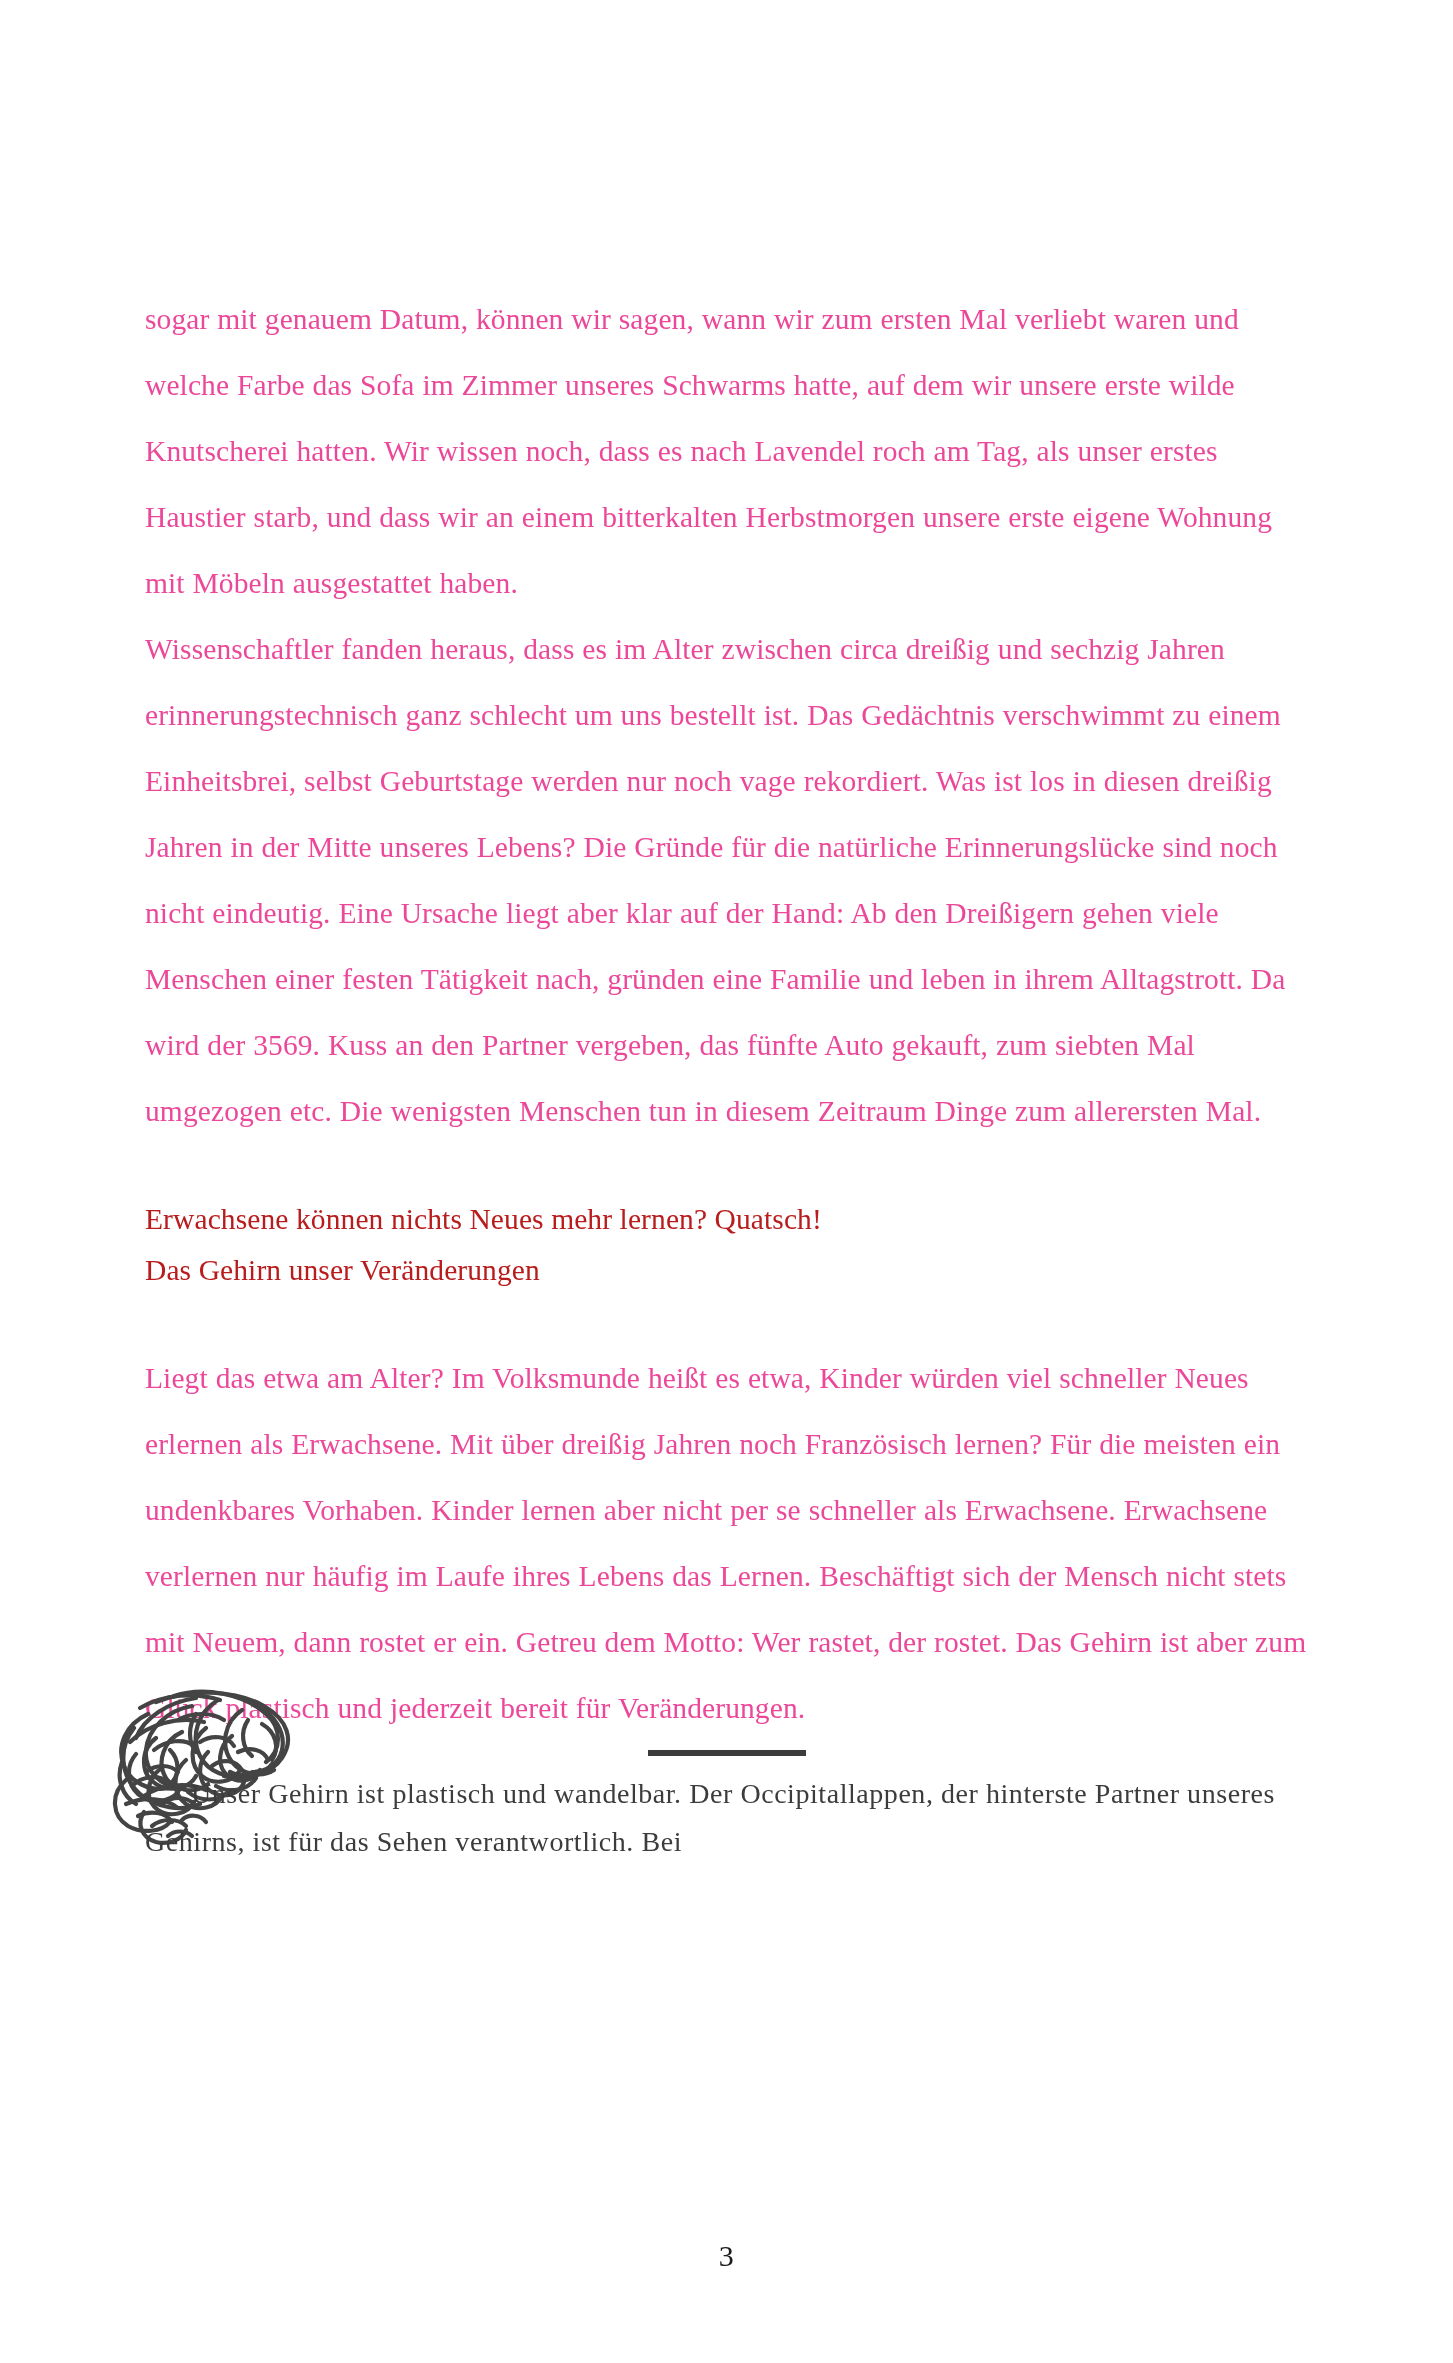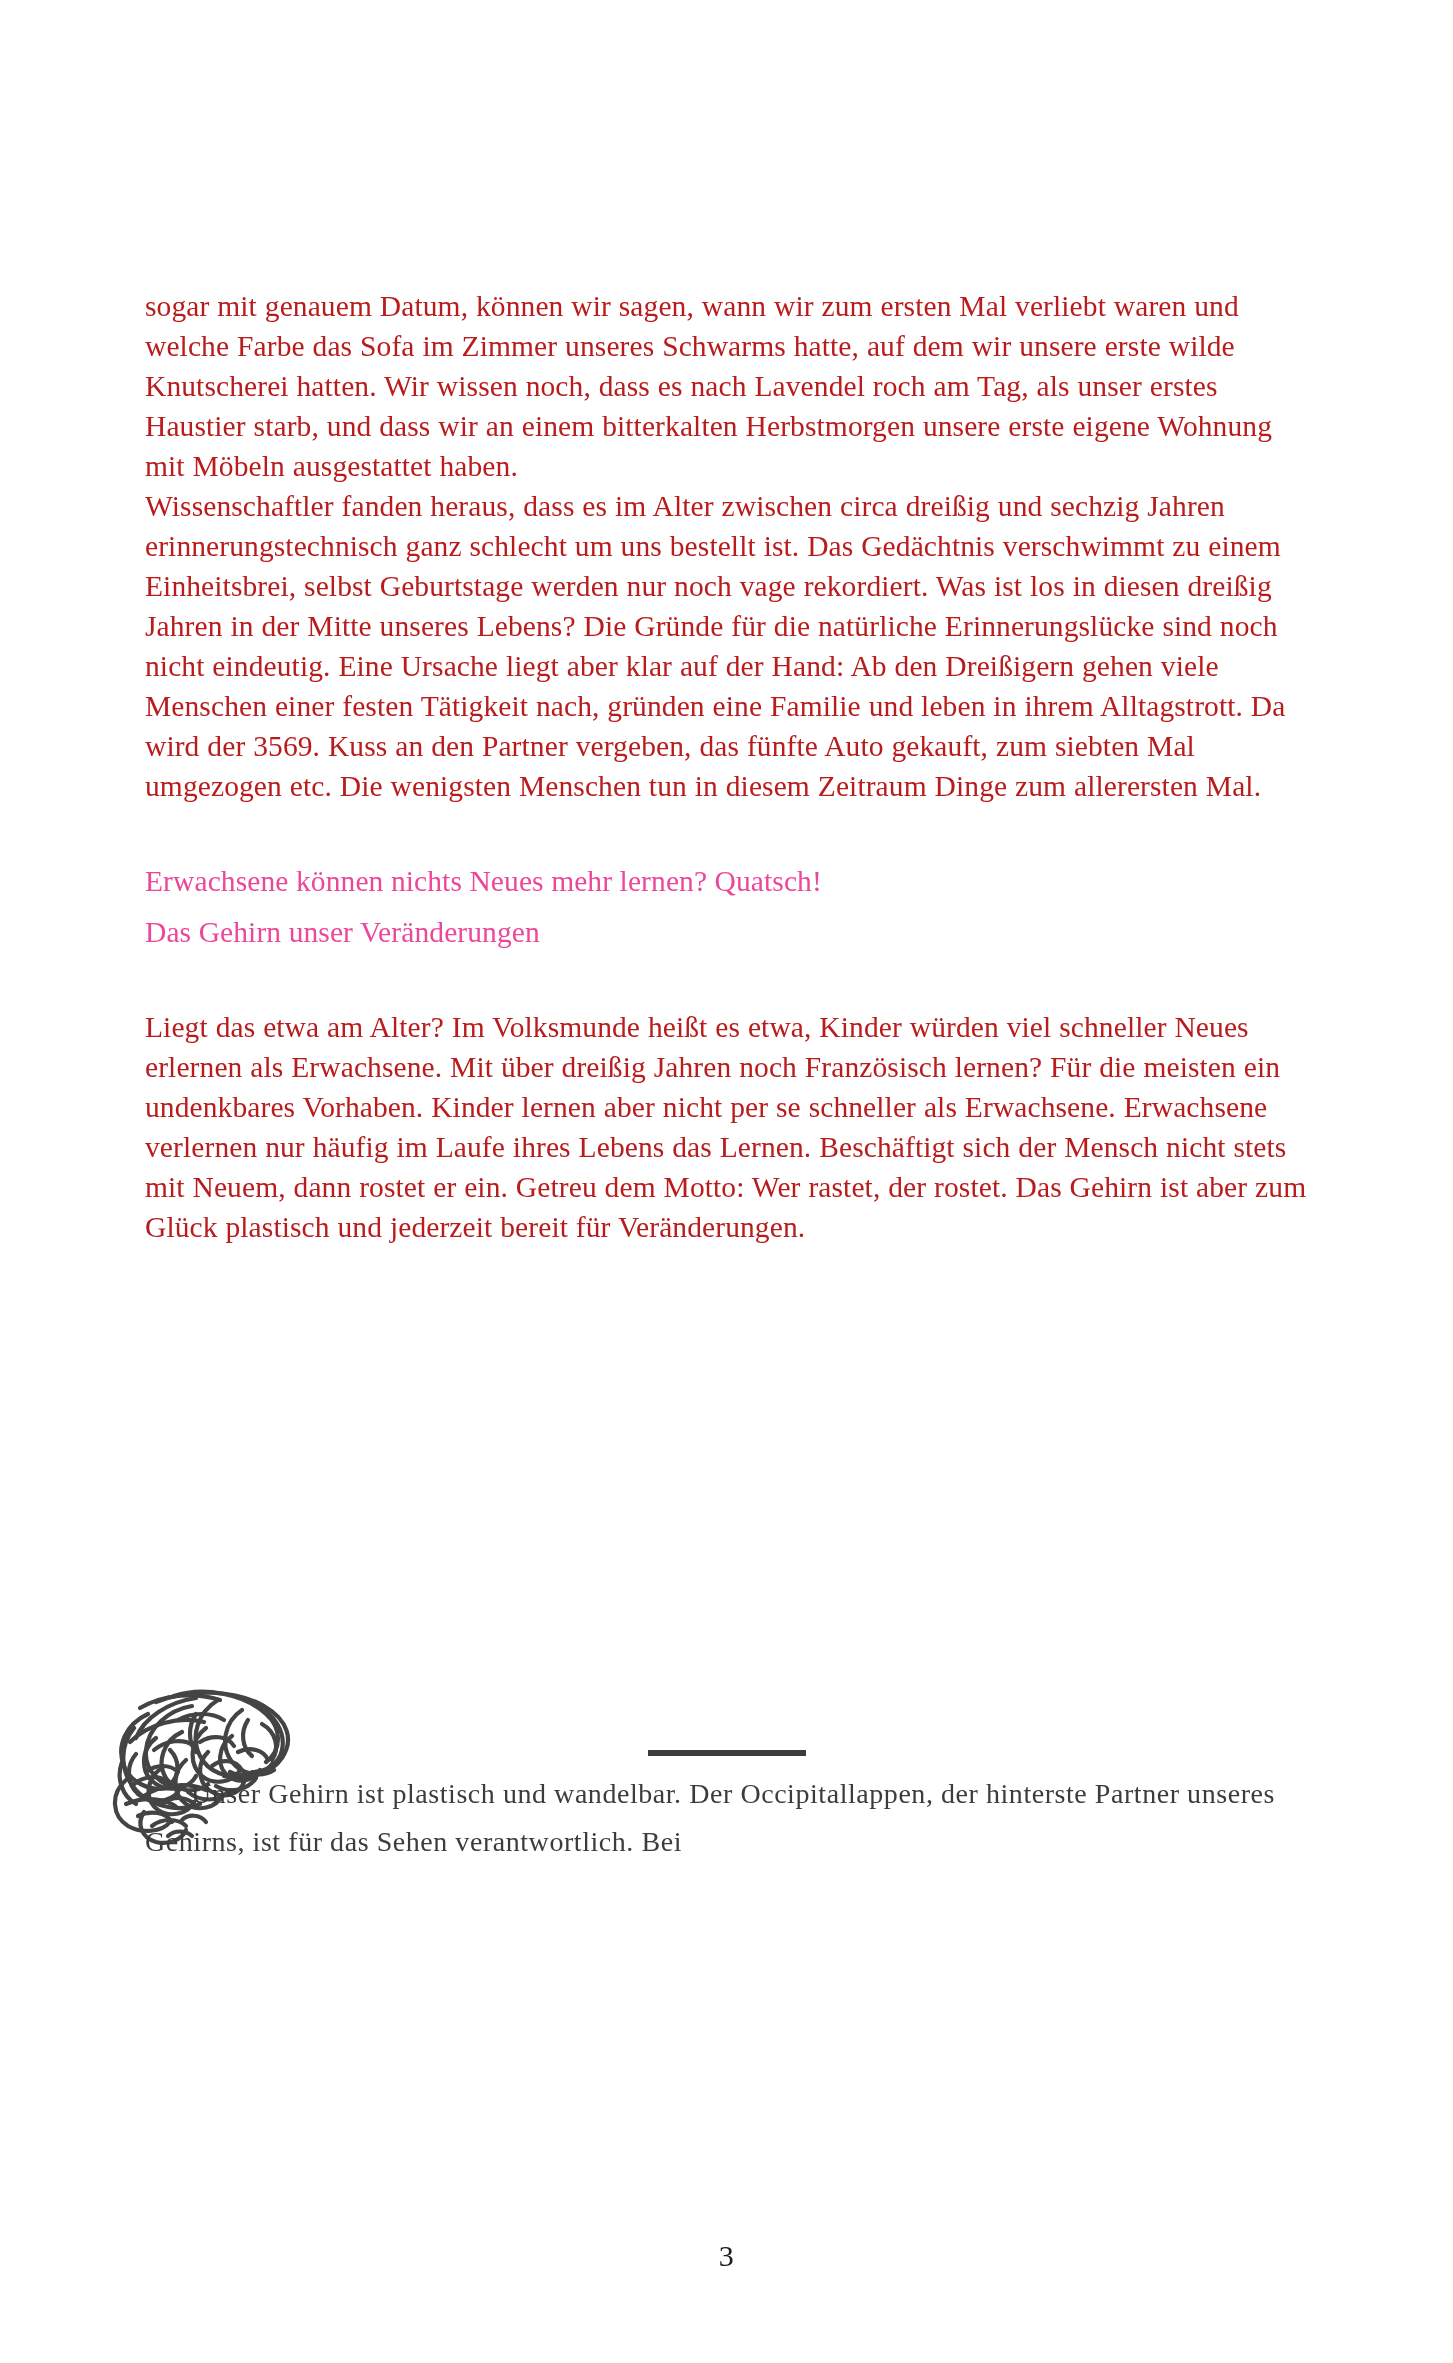--- a/index.html
+++ b/index.html
@@ -23,23 +23,23 @@
   .text-column {
     position: absolute;
     left: 145px;
     top: 286px;
     width: 1163px;
   }
 
   p.body-text {
     margin: 0;
     font-size: 29.5px;
-    line-height: 40px;
+    line-height: 66px;
     text-align: left;
-    color: #b91c1c;
+    color: #ec4899;
     letter-spacing: 0.1px;
     word-spacing: 0.4px;
     -webkit-font-smoothing: antialiased;
   }
 
   p.body-text + p.body-text {
     margin-top: 0;
   }
 
   .gap-before {
@@ -47,21 +47,21 @@
   }
 
   .heading-block {
     margin-top: 50px;
   }
 
   .heading-line {
     margin: 0;
     font-size: 29.5px;
     line-height: 50.5px;
-    color: #ec4899;
+    color: #b91c1c;
     letter-spacing: 0.1px;
   }
 
   
   .info-box {
     position: absolute;
     left: 145px;
     top: 1770px;
     width: 1163px;
   }

